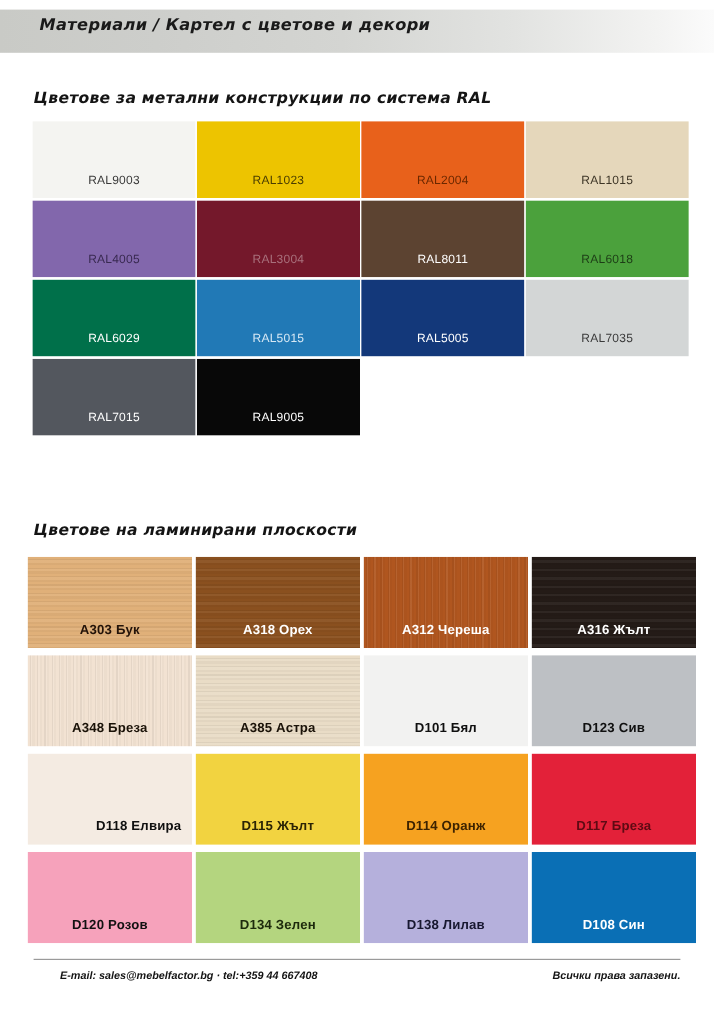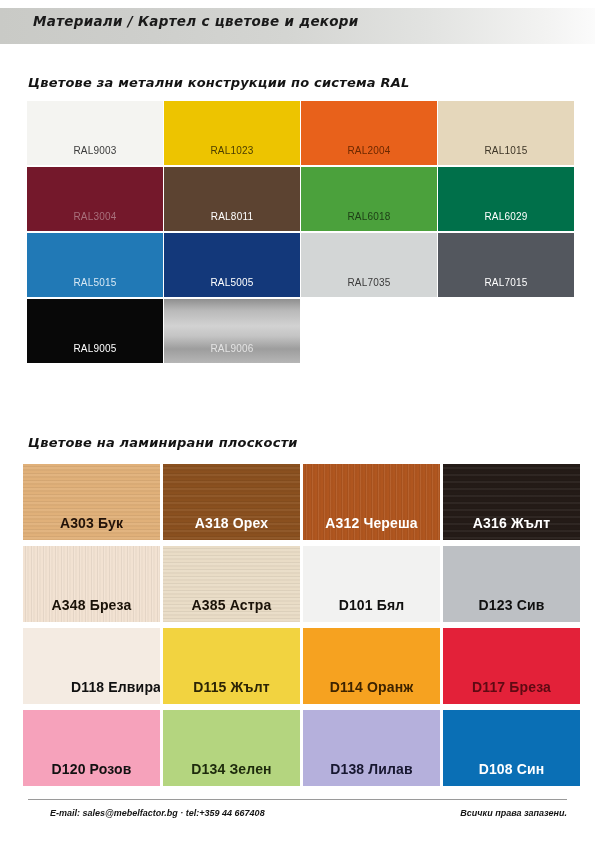--- a/index.html
+++ b/index.html
@@ -102,21 +102,21 @@
     bottom: 9px;
     font-family: "Liberation Sans", sans-serif;
     font-size: 10px;
     font-weight: normal;
     letter-spacing: 0.2px;
   }
   
   #lam-grid .label {
     bottom: 9px;
     font-family: "Liberation Sans", sans-serif;
-    font-size: 14px;
+    font-size: 11px;
     font-weight: bold;
     letter-spacing: 0.15px;
   }
 
   
   .footer-rule {
     position: absolute;
     left: 28px;
     top: 799px;
     width: 539px;
@@ -174,20 +174,24 @@
     </div>
     <div class="swatch">
       <div class="fill" style="background: rgb(232, 97, 27);"></div>
       <div class="label" style="color: rgb(107, 40, 0);">RAL2004</div>
     </div>
     <div class="swatch">
       <div class="fill" style="background: rgb(229, 215, 187);"></div>
       <div class="label" style="color: rgb(61, 53, 38);">RAL1015</div>
     </div>
     <div class="swatch">
+      <div class="fill" style="background: rgb(130, 103, 172);"></div>
+      <div class="label" style="color: rgb(57, 42, 81);">RAL4005</div>
+    </div>
+    <div class="swatch">
       <div class="fill" style="background: rgb(116, 24, 43);"></div>
       <div class="label" style="color: rgb(168, 112, 124);">RAL3004</div>
     </div>
     <div class="swatch">
       <div class="fill" style="background: rgb(92, 67, 49);"></div>
       <div class="label" style="color: rgb(255, 255, 255);">RAL8011</div>
     </div>
     <div class="swatch">
       <div class="fill" style="background: rgb(75, 161, 60);"></div>
       <div class="label" style="color: rgb(29, 61, 22);">RAL6018</div>
@@ -208,25 +212,20 @@
       <div class="fill" style="background: rgb(211, 214, 214);"></div>
       <div class="label" style="color: rgb(58, 58, 58);">RAL7035</div>
     </div>
     <div class="swatch">
       <div class="fill" style="background: rgb(83, 87, 94);"></div>
       <div class="label" style="color: rgb(255, 255, 255);">RAL7015</div>
     </div>
     <div class="swatch">
       <div class="fill" style="background: rgb(8, 8, 8);"></div>
       <div class="label" style="color: rgb(255, 255, 255);">RAL9005</div>
-    </div>
-    <div class="swatch">
-      <div class="fill" style="background: rgb(169, 169, 169);"></div>
-      <div class="grain" style="background: linear-gradient(rgb(143, 143, 143) 0%, rgb(185, 185, 185) 18%, rgb(210, 210, 210) 42%, rgb(196, 196, 196) 58%, rgb(157, 157, 157) 78%, rgb(182, 182, 182) 100%);"></div>
-      <div class="label" style="color: rgb(228, 228, 228);">RAL9006</div>
     </div>
   </div>
 
 <div class="section-title" id="lam-title">Цветове на ламинирани плоскости</div>
 <div class="grid" id="lam-grid">
     <div class="swatch">
       <div class="fill" style="background: rgb(224, 176, 121);"></div>
       <div class="grain" style="background: repeating-linear-gradient(rgba(0, 0, 0, 0) 0px, rgba(0, 0, 0, 0) 2px, rgba(0, 0, 0, 0.055) 2px, rgba(0, 0, 0, 0.055) 3px, rgba(255, 255, 255, 0.05) 3px, rgba(255, 255, 255, 0.05) 5px, rgba(0, 0, 0, 0.03) 5px, rgba(0, 0, 0, 0.03) 7px);"></div>
       <div class="label" style="color: rgb(35, 19, 9);">A303 Бук</div>
     </div>

